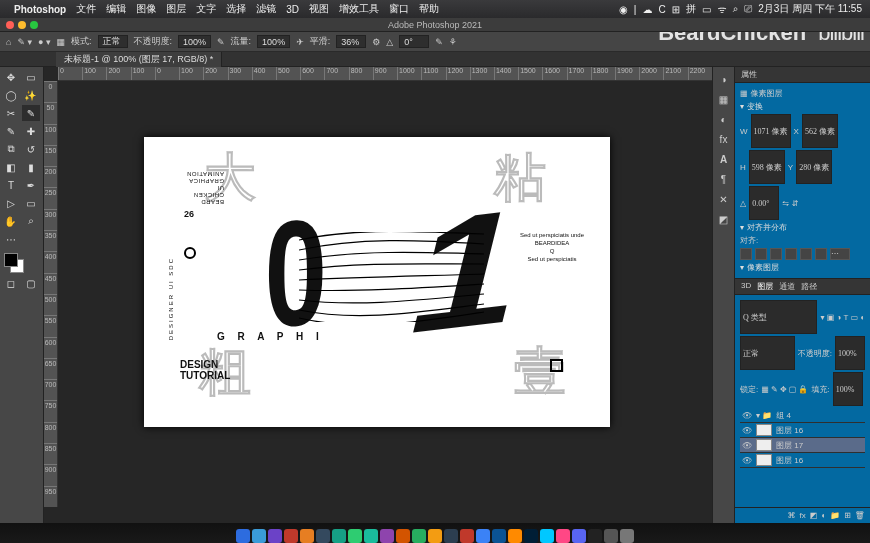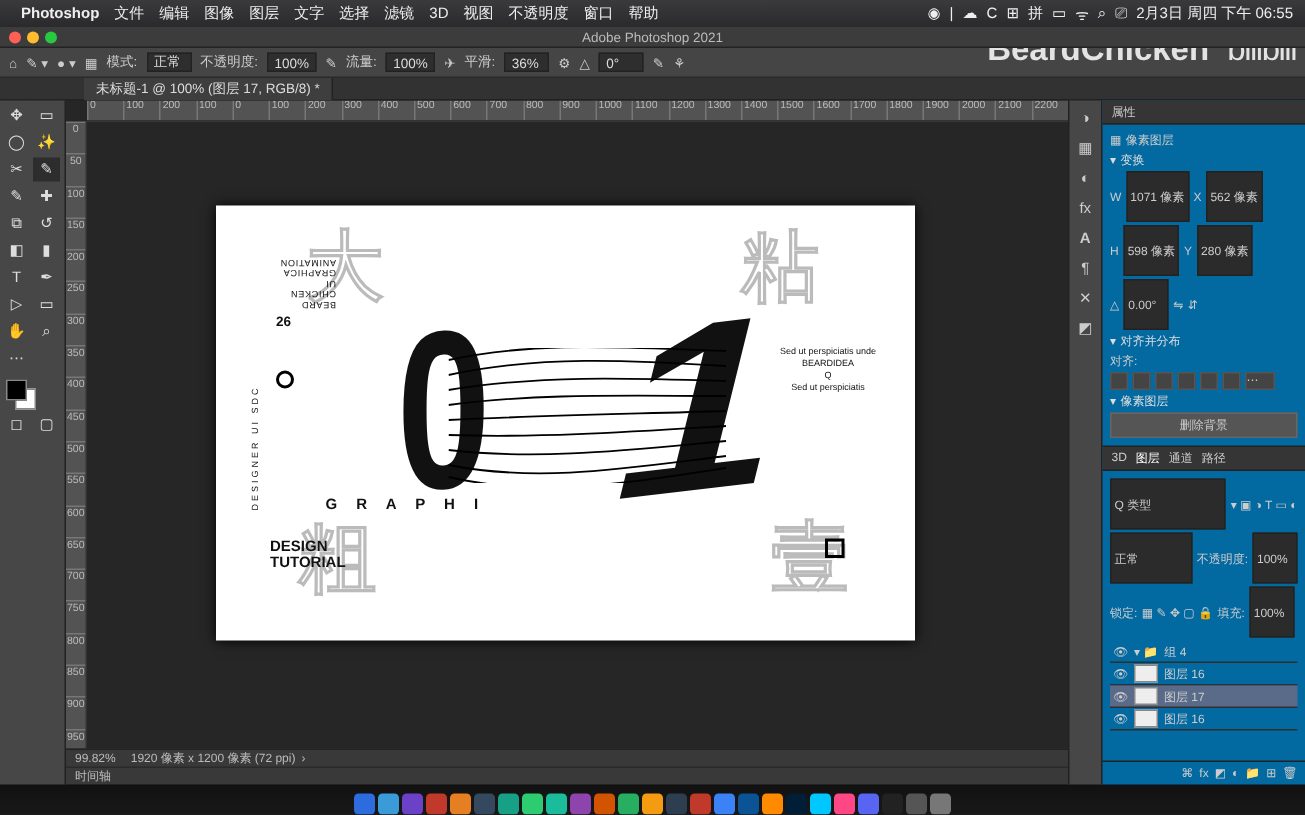--- a/index.html
+++ b/index.html
@@ -47,21 +47,21 @@
 .sq { position:absolute; top:222px; left:406px; width:13px; height:13px; border:2px solid #000;}
 .outlinechar { position:absolute; font-size:52px; font-weight:900; color:transparent; -webkit-text-stroke:.5px #bbb;}
 .statusbar { position:absolute; bottom:0; left:0; right:0; height:24px; background:#393939; border-top:1px solid #222; font-size:8px; color:#bbb; display:flex; flex-direction:column;}
 .statusbar .row { padding:0 6px; height:12px; display:flex; align-items:center; border-bottom:1px solid #2a2a2a;}
 .rightcol { width:22px; background:#474747; border-left:1px solid #222; display:flex; flex-direction:column; align-items:center; gap:4px; padding-top:4px;}
 .rightcol div { width:16px; height:16px; color:#ccc; display:flex; align-items:center; justify-content:center; font-size:10px;}
 .panels { width:136px; background:#0369a1; border-left:1px solid #222; font-size:8px; color:#ccc; display:flex; flex-direction:column;}
 .phead { background:#353535; padding:2px 6px; border-bottom:1px solid #222; font-size:8px;}
 .pbody { padding:3px 5px; border-bottom:1px solid #222;}
 .pbody .row { display:flex; align-items:center; gap:3px; margin:2px 0; flex-wrap:wrap;}
-.pbody .num { background:#2b2b2b; border:1px solid #222; padding:16px 2px; height:16px; min-width:30px; display:inline-flex; align-items:center;}
+.pbody .num { background:#2b2b2b; border:1px solid #222; padding:16px 2px; height:16px; min-width:30px; display:inline-flex; align-items:center;font-family:Liberation Serif, serif;}
 .alignicos { display:flex; gap:3px; flex-wrap:wrap;}
 .alignicos span { width:12px; height:12px; background:#444; border:1px solid #555;}
 .btn { background:#555; border:1px solid #666; text-align:center; padding:2px 0; margin:2px 0;}
 .layerrow { display:flex; align-items:center; height:15px; gap:4px; border-bottom:1px solid #2f2f2f; padding:0 2px;}
 .layerrow.sel { background:#5a6b8a;}
 .eye { width:10px; text-align:center;}
 .thumb { width:16px; height:12px; background:#eee; border:1px solid #888;}
 .dock { position:absolute; bottom:0; left:0; right:0; height:20px; display:flex; justify-content:center; align-items:flex-end; gap:2px; background:linear-gradient(rgba(0,0,0,0),rgba(30,30,30,.6));}
 .dock .app { width:14px; height:14px; border-radius:3px;}
 </style>
@@ -73,35 +73,35 @@
   <span class="mitem" style="font-weight:600;">Photoshop</span>
   <span class="mitem">文件</span>
   <span class="mitem">编辑</span>
   <span class="mitem">图像</span>
   <span class="mitem">图层</span>
   <span class="mitem">文字</span>
   <span class="mitem">选择</span>
   <span class="mitem">滤镜</span>
   <span class="mitem">3D</span>
   <span class="mitem">视图</span>
-  <span class="mitem">不透明度</span>
+  <span class="mitem">增效工具</span>
   <span class="mitem">窗口</span>
   <span class="mitem">帮助</span>
   <div class="right">
     <span>◉</span>
     <span>|</span>
     <span>☁</span>
     <span>C</span>
     <span>⊞</span>
     <span>拼</span>
     <span>▭</span>
     <span>ᯤ</span>
     <span>⌕</span>
     <span>⎚</span>
-    <span>2月3日 周四 下午 06:55</span>
+    <span>2月3日 周四 下午 11:55</span>
   </div>
 </div>
 
 <div class="watermark">
   <span>BeardChicken</span>
   <span class="bili">bilibili</span>
 </div>
 
 <div class="titlebar">
   <div class="dots">
@@ -240,30 +240,20 @@
           <path d="M0 58 C60 60 120 56 185 52"></path>
         <path d="M0 68 C60 75 120 68 185 62"></path>
           <path d="M0 78 C60 90 120 80 185 72"></path>
         <path d="M0 86 C60 100 120 90 185 80"></path>
       </svg>
       <div class="graphi">G R A P H I</div>
       <div class="mini">Sed ut perspiciatis unde<br>BEARDIDEA<br>Q<br>Sed ut perspiciatis</div>
       <div class="design">DESIGN<br>TUTORIAL</div>
       <div class="sq"></div>
     </div>
-    <div class="statusbar">
-      <div class="row">
-        <span>99.82%</span>
-        <span style="margin-left:10px">1920 像素 x 1200 像素 (72 ppi)</span>
-        <span style="margin-left:4px">›</span>
-      </div>
-      <div class="row">
-          <span>时间轴</span>
-        </div>
-    </div>
   </div>
 
   <div class="rightcol">
     <div>◑</div>
     <div>▦</div>
     <div>◐</div>
     <div>fx</div>
     <div style="font-weight:700">A</div>
     <div>¶</div>
     <div>✕</div>
@@ -288,21 +278,20 @@
       <div class="alignicos">
         <span></span>
           <span></span>
           <span></span>
         <span></span>
           <span></span>
           <span></span>
         <span style="width:20px">⋯</span>
       </div>
       <div class="row" style="color:#ddd">▾ <span>像素图层</span></div>
-      <div class="btn">删除背景</div>
     </div>
 
     <div class="phead" style="display:flex;gap:6px;">
       <span>3D</span>
       <span style="color:#fff">图层</span>
       <span>通道</span>
       <span>路径</span>
     </div>
     <div class="pbody" style="flex:1">
       <div class="row"><span class="num" style="flex:1">Q 类型</span>▾ ▣ ◑ T ▭ ◐</div>

